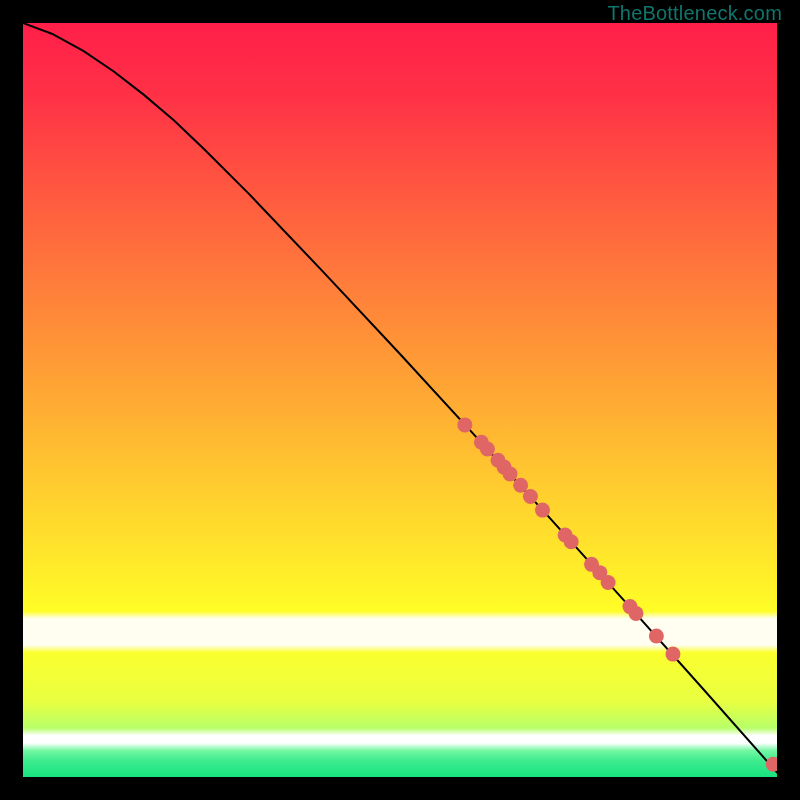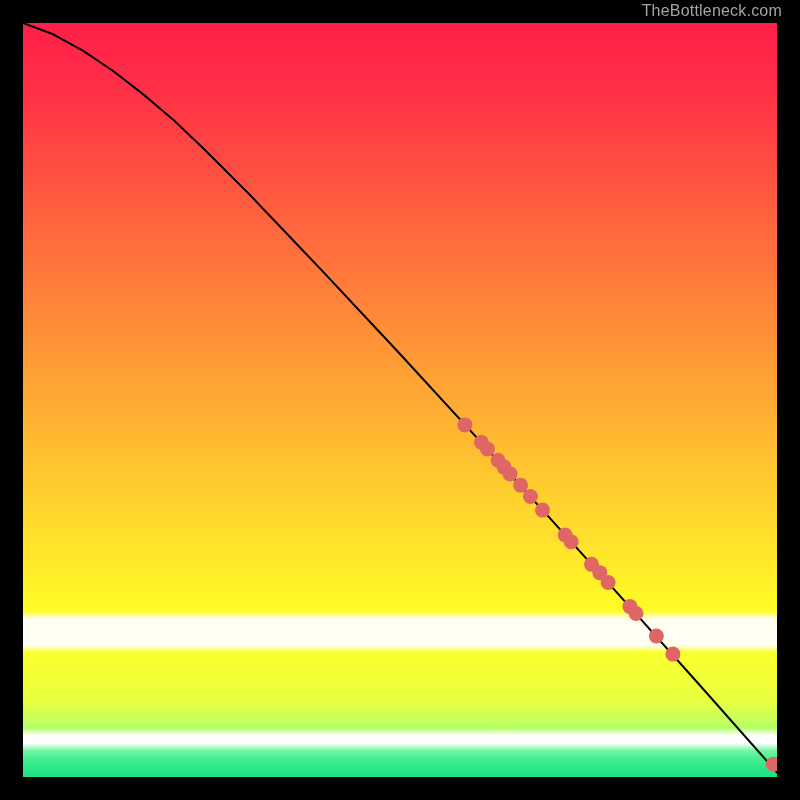--- a/index.html
+++ b/index.html
@@ -35,22 +35,22 @@
     left: 0;
     top: 0;
     width: 754px;
     height: 754px;
   }
   .watermark {
     position: absolute;
     right: 18px;
     top: 2px;
     font-family: Arial, Helvetica, sans-serif;
-    font-size: 16px;
-    color: #a3a3a3;
+    font-size: 20px;
+    color: #0f766e;
     font-weight: 500;
     letter-spacing: 0.2px;
   }
 </style>
 </head>
 <body>
 
 <div class="frame">
 
   <div class="watermark">TheBottleneck.com</div>

